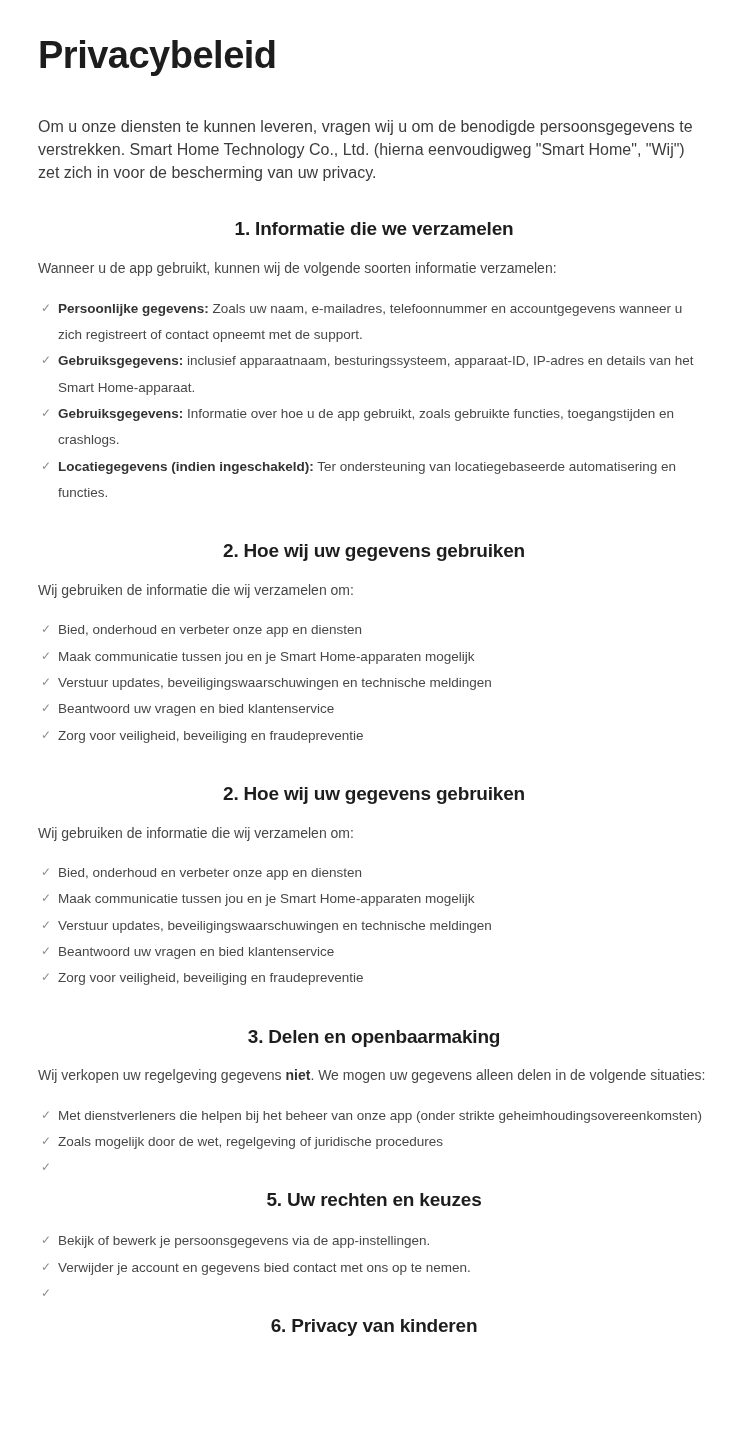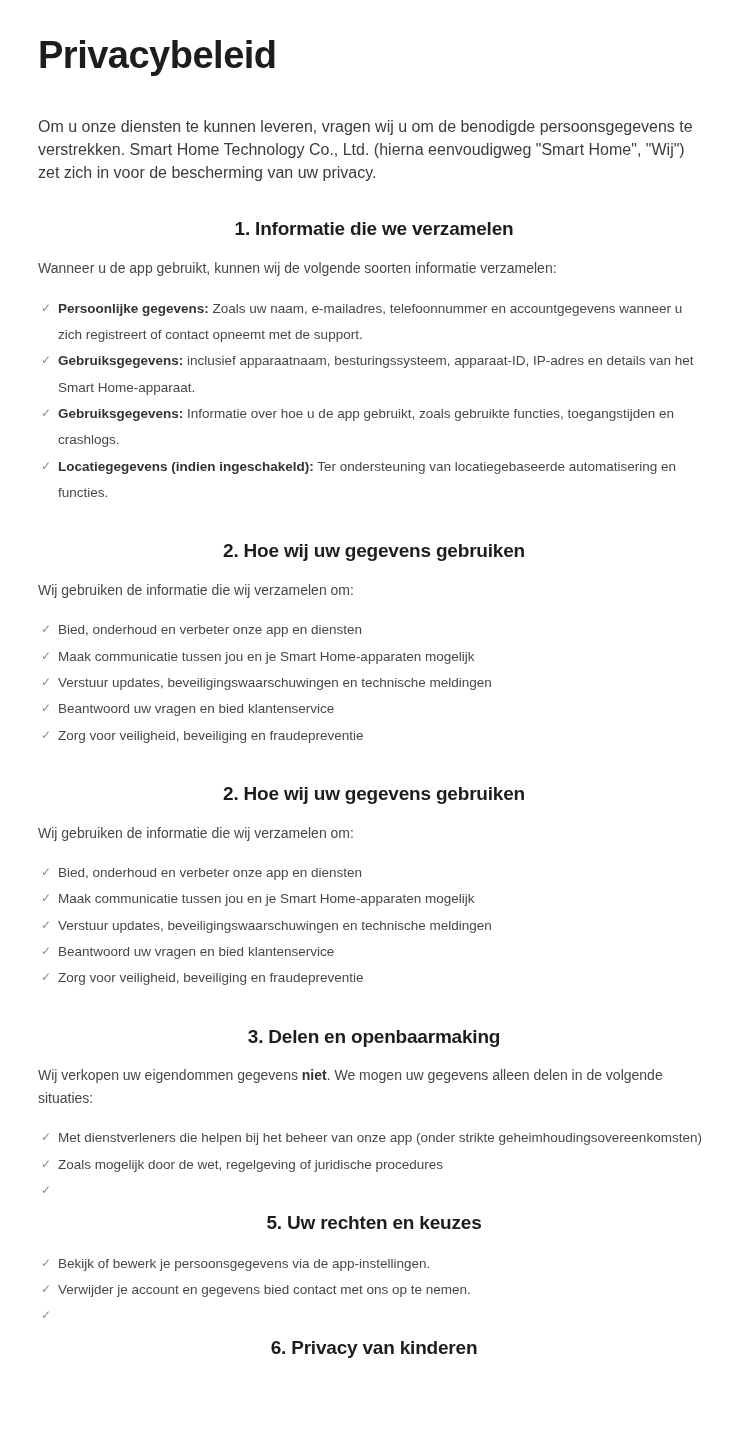--- a/index.html
+++ b/index.html
@@ -108,21 +108,21 @@
         <ul class="check-list">
           <li><span class="check">✓</span><span>Bied, onderhoud en verbeter onze app en diensten</span></li>
           <li><span class="check">✓</span><span>Maak communicatie tussen jou en je Smart Home-apparaten mogelijk</span></li>
           <li><span class="check">✓</span><span>Verstuur updates, beveiligingswaarschuwingen en technische meldingen</span></li>
           <li><span class="check">✓</span><span>Beantwoord uw vragen en bied klantenservice</span></li>
           <li><span class="check">✓</span><span>Zorg voor veiligheid, beveiliging en fraudepreventie</span></li>
         </ul>
       </section>
       <section class="policy-section">
         <h2 class="section-heading">3. Delen en openbaarmaking</h2>
-        <p class="body-text"><span>Wij verkopen uw eigendommen gegevens </span><span class="b">niet</span><span>. We mogen uw gegevens alleen delen in de volgende situaties:</span></p>
+        <p class="body-text"><span>Wij verkopen uw regelgeving gegevens </span><span class="b">niet</span><span>. We mogen uw gegevens alleen delen in de volgende situaties:</span></p>
         <ul class="check-list">
           <li><span class="check">✓</span><span>Met dienstverleners die helpen bij het beheer van onze app (onder strikte geheimhoudingsovereenkomsten)</span></li>
           <li><span class="check">✓</span><span>Zoals mogelijk door de wet, regelgeving of juridische procedures</span></li>
           <li><span class="check">✓</span></li>
         </ul>
       </section>
       <section class="policy-section">
         <h2 class="section-heading">5. Uw rechten en keuzes</h2>
         <ul class="check-list">
           <li><span class="check">✓</span><span>Bekijk of bewerk je persoonsgegevens via de app-instellingen.</span></li>

